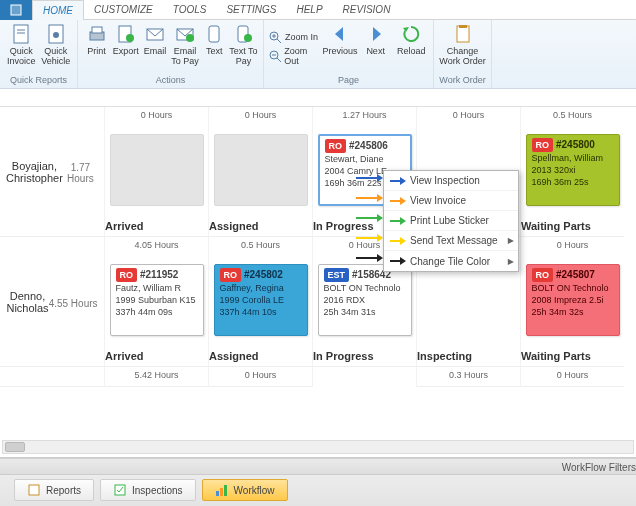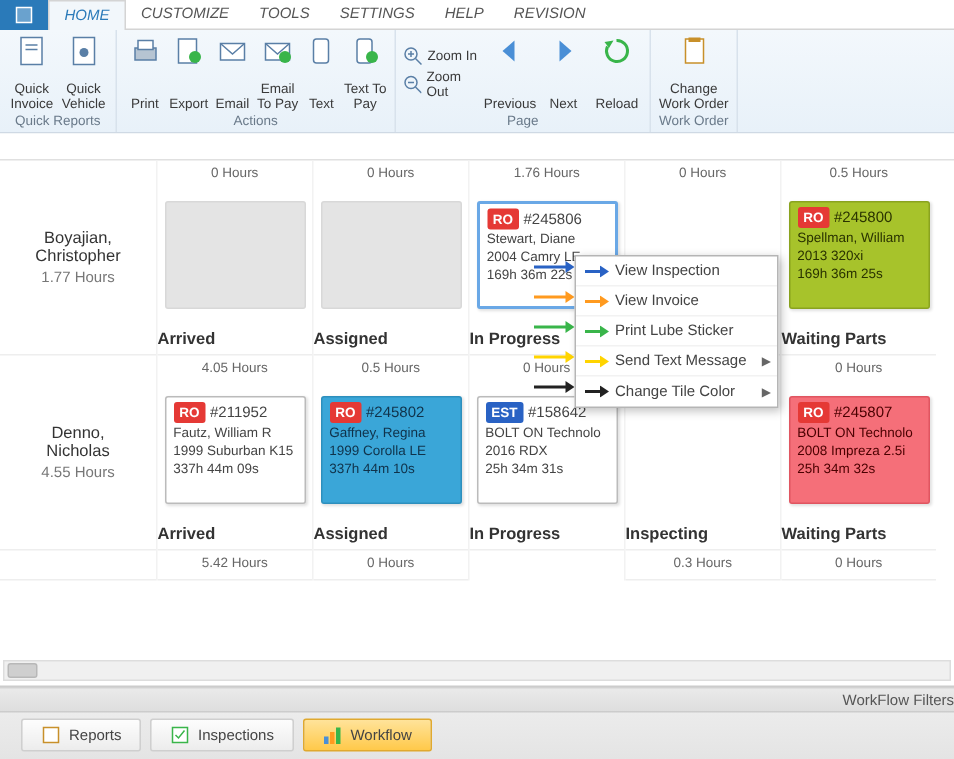--- a/index.html
+++ b/index.html
@@ -4,43 +4,43 @@
 <style>
 *{box-sizing:border-box;margin:0;padding:0;font-family:"Segoe UI",Tahoma,sans-serif}
 body{width:636px;height:506px;background:#fff;overflow:hidden;font-size:11px;color:#444}
 .ribbon-tabs{display:flex;align-items:center;height:20px;border-bottom:1px solid #d4d4d4;background:#fff}
 .app-btn{width:32px;height:20px;background:#2a7ab9;color:#fff;display:flex;align-items:center;justify-content:center;font-size:9px}
 .rtab{padding:0 10px;height:20px;display:flex;align-items:center;font-size:10px;color:#555;cursor:pointer}
 .rtab.active{background:#f2f7fb;border:1px solid #d4d4d4;border-bottom:none;color:#2a7ab9}
 .ribbon{display:flex;height:69px;background:linear-gradient(#f3f8fc,#e8f1f9);border-bottom:1px solid #cfd9e4}
 .rgroup{display:flex;flex-direction:column;border-right:1px solid #d8e2ec;padding:2px 4px}
 .rbtns{display:flex;flex:1}
-.rbtn{display:flex;flex-direction:column;align-items:center;justify-content:space-between;width:38px;padding-top:2px;cursor:pointer}
+.rbtn{display:flex;flex-direction:column;align-items:center;justify-content:flex-start;width:38px;padding-top:2px;cursor:pointer}
 .rbtn .ic{width:20px;height:20px;margin-bottom:2px}
 .rbtn span{font-size:9px;text-align:center;line-height:10px;color:#3a3a3a}
 .rgroup-label{text-align:center;font-size:9px;color:#6a7a8a;padding:1px 0}
 .zoom-row{display:flex;align-items:center;font-size:9px;color:#3a3a3a;margin:1px 0;cursor:pointer}
 .zoom-row .mag{width:14px;height:14px;margin-right:3px}
 .filterbar{height:18px;border-bottom:1px solid #e0e0e0;background:#fff}
 .board{height:332px;overflow:hidden;position:relative}
 .gridwrap{display:flex}
 .names{width:104px;flex-shrink:0}
-.rowhdr{height:130px;display:flex;flex-direction:column;justify-content:center;align-items:center;text-align:center;font-size:11px;color:#333;border-bottom:1px solid #eee;padding:0 6px}
+.rowhdr{height:130px;display:flex;flex-direction:row;justify-content:center;align-items:center;text-align:center;font-size:11px;color:#333;border-bottom:1px solid #eee;padding:0 6px}
 .rowhdr .sub{font-size:10px;color:#777;margin-top:3px}
 .cols{display:flex}
 .col{width:104px;flex-shrink:0;border-left:1px solid #f2f2f2}
 .cell{height:130px;display:flex;flex-direction:column;border-bottom:1px solid #eee;position:relative}
 .hrs{font-size:9px;color:#666;text-align:center;padding:3px 0}
 .tile-slot{flex:1;display:flex;align-items:center;justify-content:center}
 .tile{width:94px;height:72px;border:1px solid #bbb;border-radius:2px;background:#fff;padding:3px 5px;box-shadow:1px 1px 2px rgba(0,0,0,.12);font-size:9px;line-height:12px;position:relative}
 .tile.empty{background:#e4e4e4;border:1px solid #d8d8d8;box-shadow:none}
 .badge{display:inline-block;color:#fff;font-weight:bold;font-size:9px;padding:1px 4px;border-radius:2px;margin-right:3px}
 .badge.ro{background:#e53935}
 .badge.est{background:#2962c4}
-.tile .tno{font-weight:normal;font-size:10px}
+.tile .tno{font-weight:bold;font-size:10px}
 .tile.blue{background:#3aa6d8;border-color:#2d8fbd;color:#10324a}
 .tile.green{background:#a7c32b;border-color:#8aa31f;color:#2a3300}
 .tile.pink{background:#f56f79;border-color:#e05560;color:#4a0000}
 .tile.sel{border:2px solid #6aa8e6}
 .collabel{text-align:left;font-size:11px;font-weight:bold;color:#333;padding:4px 0}
 .ctx{position:absolute;left:383px;top:63px;width:136px;background:#fff;border:1px solid #b5b5b5;box-shadow:2px 2px 6px rgba(0,0,0,.25);z-index:50}
 .ctx-row{display:flex;align-items:center;height:20px;font-size:10px;padding:0 6px;border-bottom:1px solid #f2f2f2;cursor:pointer;position:relative}
 .ctx-row:last-child{border-bottom:none}
 .arrow{width:16px;height:8px;margin-right:4px}
 .ctx-row .chev{position:absolute;right:4px;font-size:8px;color:#666}
@@ -251,21 +251,21 @@
               <div class="tile blue"><span class="badge ro">RO</span><span class="tno">#245802</span><br>Gaffney, Regina<br>1999 Corolla LE<br>337h 44m 10s</div>
             </div>
             <div class="collabel">Assigned</div>
           </div>
           <div class="cell" style="height: 20px;">
             <div class="hrs">0 Hours</div>
           </div>
         </div>
         <div class="col">
           <div class="cell">
-            <div class="hrs">1.76 Hours</div>
+            <div class="hrs">1.27 Hours</div>
             <div class="tile-slot">
               <div class="tile sel"><span class="badge ro">RO</span><span class="tno">#245806</span><br>Stewart, Diane<br>2004 Camry LE<br>169h 36m 22s</div>
             </div>
             <div class="collabel">In Progress</div>
           </div>
           <div class="cell">
             <div class="hrs">0 Hours</div>
             <div class="tile-slot">
               <div class="tile"><span class="badge est">EST</span><span class="tno">#158642</span><br>BOLT ON Technolo<br>2016 RDX<br>25h 34m 31s</div>
             </div>

